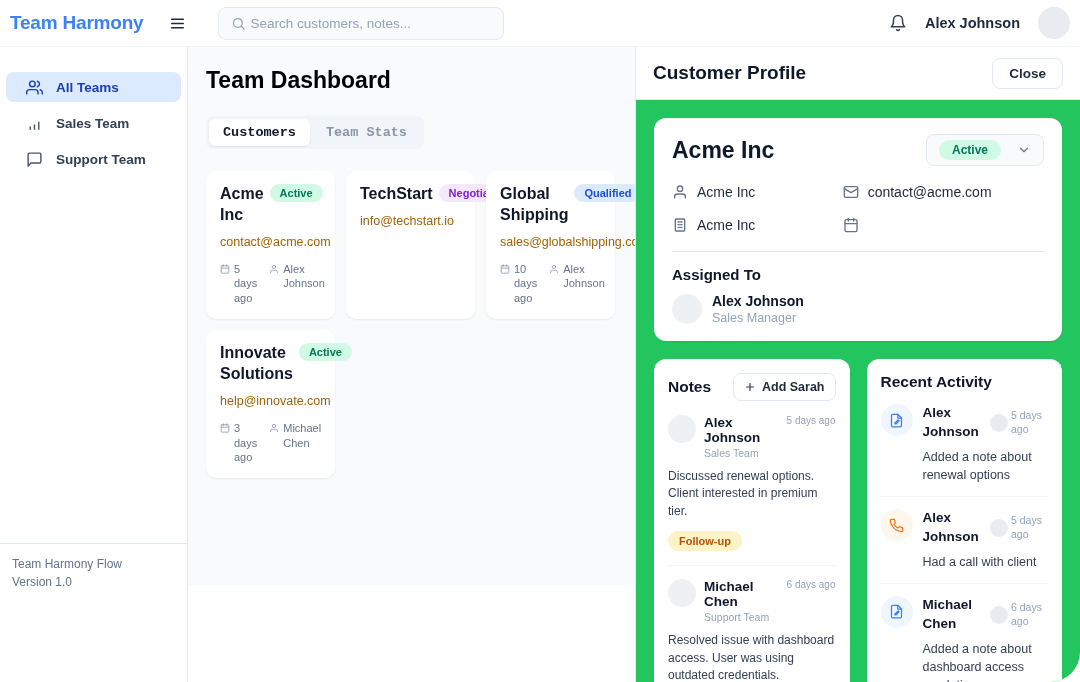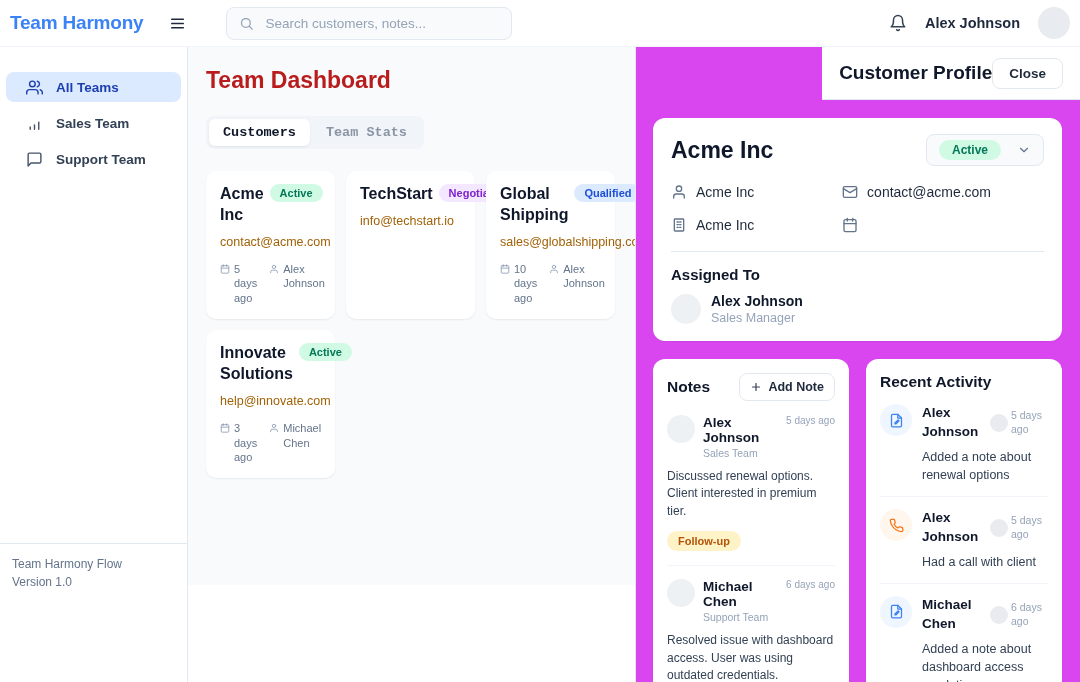--- a/index.html
+++ b/index.html
@@ -1,23 +1,23 @@
 <!DOCTYPE html>
 <html><head>
 <meta charset="utf-8">
 <style>
   * { margin:0; padding:0; box-sizing:border-box; }
   html,body { width:1080px; height:682px; font-family:"Liberation Sans", sans-serif; background:#fff; color:#0f172a; }
-  .app { width:1080px; height:682px; display:flex; flex-direction:column; overflow:hidden; }
+  .app { width:1080px; height:682px; display:flex; flex-direction:column; overflow:hidden;border-radius:30px; }
 
   
   .topbar { height:47px; flex-shrink:0; background:#fff; display:flex; align-items:center; border-bottom:1px solid #f1f5f9; }
   .logo { margin-left:10px; font-size:19px; font-weight:bold; color:#3b82f6; letter-spacing:-0.2px; }
   .menu-btn { margin-left:26px; background:none; border:none; cursor:pointer; color:#1e293b; display:flex; align-items:center; }
-  .search { margin-left:40px; width:286px; height:33px; background:#f8fafc; border:1px solid #e2e8f0; border-radius:8px; display:flex; align-items:center; gap:11px; padding:0 12px; }
+  .search { margin-left:32px; width:286px; height:33px; background:#f8fafc; border:1px solid #e2e8f0; border-radius:8px; display:flex; align-items:center; gap:4px; padding:0 12px; }
   .search svg { flex-shrink:0; color:#94a3b8; }
   .search input { border:none; outline:none; background:transparent; font-family:inherit; font-size:13.5px; color:#334155; width:100%; }
   .search input::placeholder { color:#94a3b8; }
   .top-right { margin-left:auto; display:flex; align-items:center; gap:18px; margin-right:10px; }
   .bell-btn { background:none; border:none; cursor:pointer; color:#334155; display:flex; }
   .top-user { font-size:14.5px; font-weight:600; color:#1e293b; }
   .avatar { width:32px; height:32px; border-radius:50%; background:#e8ebef; flex-shrink:0; }
 
   
   .content { flex:1; display:flex; min-height:0; }
@@ -27,39 +27,39 @@
   .nav { padding:25px 6px 0;text-align:right; }
   .nav-item { height:30px; margin-bottom:6px; border-radius:8px; display:flex; align-items:center; gap:13px; padding:0 20px; font-size:13.5px; font-weight:600; color:#334155; cursor:pointer; }
   .nav-item svg { flex-shrink:0; color:#475569; }
   .nav-item.active { background:#dbeafe; color:#1e40af; }
   .nav-item.active svg { color:#1e40af; }
   .sidebar-footer { margin-top:363px; border-top:1px solid #e2e8f0; padding:11px 12px; font-size:12px; color:#64748b; line-height:1.5; }
 
   
   .main { width:447px; flex-shrink:0; background:#fff; }
   .main-surface { background:#f8fafc; height:538px; padding:14px 18px; }
-  .page-title { font-size:23px; font-weight:bold; color:#b91c1c; margin:6px 0 22px; }
+  .page-title { font-size:23px; font-weight:bold; color:#000000; margin:6px 0 22px; }
   .tabs { display:inline-flex; background:#f1f5f9; border-radius:8px; padding:3px; gap:2px; margin-bottom:22px;font-family:Liberation Mono, monospace; }
   .tab { border:none; background:transparent; font-family:inherit; padding:6px 14px; font-size:13.5px; font-weight:600; color:#8b95a5; border-radius:6px; cursor:pointer; }
   .tab.active { background:#fff; color:#0f172a; box-shadow:0 1px 2px rgba(15,23,42,.08); }
   .cards { display:grid; grid-template-columns:repeat(3,129px); gap:11px; }
   .cust-card { background:#fff; border-radius:10px; padding:13px 14px; min-height:134px; box-shadow:0 1px 2px rgba(15,23,42,.07); cursor:pointer; }
   .cust-top { display:flex; justify-content:space-between; gap:6px; }
   .cust-name { font-size:16px; font-weight:bold; color:#0f172a; line-height:1.3; }
   .badge { white-space:nowrap; flex-shrink:0; height:fit-content; font-size:11px; font-weight:bold; padding:3px 10px; border-radius:999px; }
   .badge[data-variant="green"]  { background:#d1fae5; color:#047857; }
   .badge[data-variant="purple"] { background:#f3e8ff; color:#7e22ce; }
   .badge[data-variant="blue"]   { background:#dbeafe; color:#1d4ed8; }
   .cust-email { font-size:12.5px; color:#a16207; margin-top:9px; white-space:nowrap; }
   .cust-meta { display:flex; gap:12px; margin-top:13px; font-size:11px; color:#64748b; line-height:1.35; }
   .meta-item { display:flex; gap:4px; }
   .meta-item svg { flex-shrink:0; margin-top:2px; color:#94a3b8; }
 
   
-  .rpanel { flex:1; background:#d946ef; border-left:1px solid #e2e8f0; display:flex; flex-direction:column; min-width:0;align-items:flex-end; }
+  .rpanel { flex:1; background:#22c55e; border-left:1px solid #e2e8f0; display:flex; flex-direction:column; min-width:0; }
   .rpanel-header { height:53px; flex-shrink:0; background:#fff; border-bottom:1px solid #e2e8f0; display:flex; align-items:center; justify-content:space-between; padding:0 17px; }
   .rpanel-title { font-size:19px; font-weight:bold; color:#0f172a; }
   .close-btn { background:#fff; border:1px solid #e2e8f0; border-radius:8px; padding:7px 16px; font-family:inherit; font-size:13.5px; font-weight:600; color:#1e293b; cursor:pointer; }
   .rpanel-body { padding:18px; overflow:hidden; }
   .card { background:#fff; border-radius:12px; box-shadow:0 1px 2px rgba(15,23,42,.06); }
 
   .profile-card { padding:16px 18px; }
   .profile-top { display:flex; justify-content:space-between; align-items:center; margin-bottom:18px; }
   .profile-name { font-size:23px; font-weight:bold; }
   .status-select { display:flex; align-items:center; gap:16px; background:#f8fafc; border:1px solid #e2e8f0; border-radius:8px; padding:5px 12px; cursor:pointer; }
@@ -382,21 +382,21 @@
           <div class="card notes-card">
             <div class="notes-head">
               <span class="section-title">Notes</span>
               <button class="add-note-btn">
                 <span style="display:flex;">
                   <svg width="12" height="12" viewBox="0 0 24 24" fill="none" stroke="currentColor" stroke-width="2.4" stroke-linecap="round">
                       <line x1="12" y1="5" x2="12" y2="19"></line>
                       <line x1="5" y1="12" x2="19" y2="12"></line>
                     </svg>
                 </span>
-                <span>Add Note</span>
+                <span>Add Sarah</span>
               </button>
             </div>
             <div class="notes-list">
               
             <div class="each-item">
                 <div class="note">
                   <div class="note-top">
                     <div class="note-avatar"></div>
                     <div class="note-who">
                       <div class="note-author">Alex Johnson</div>

